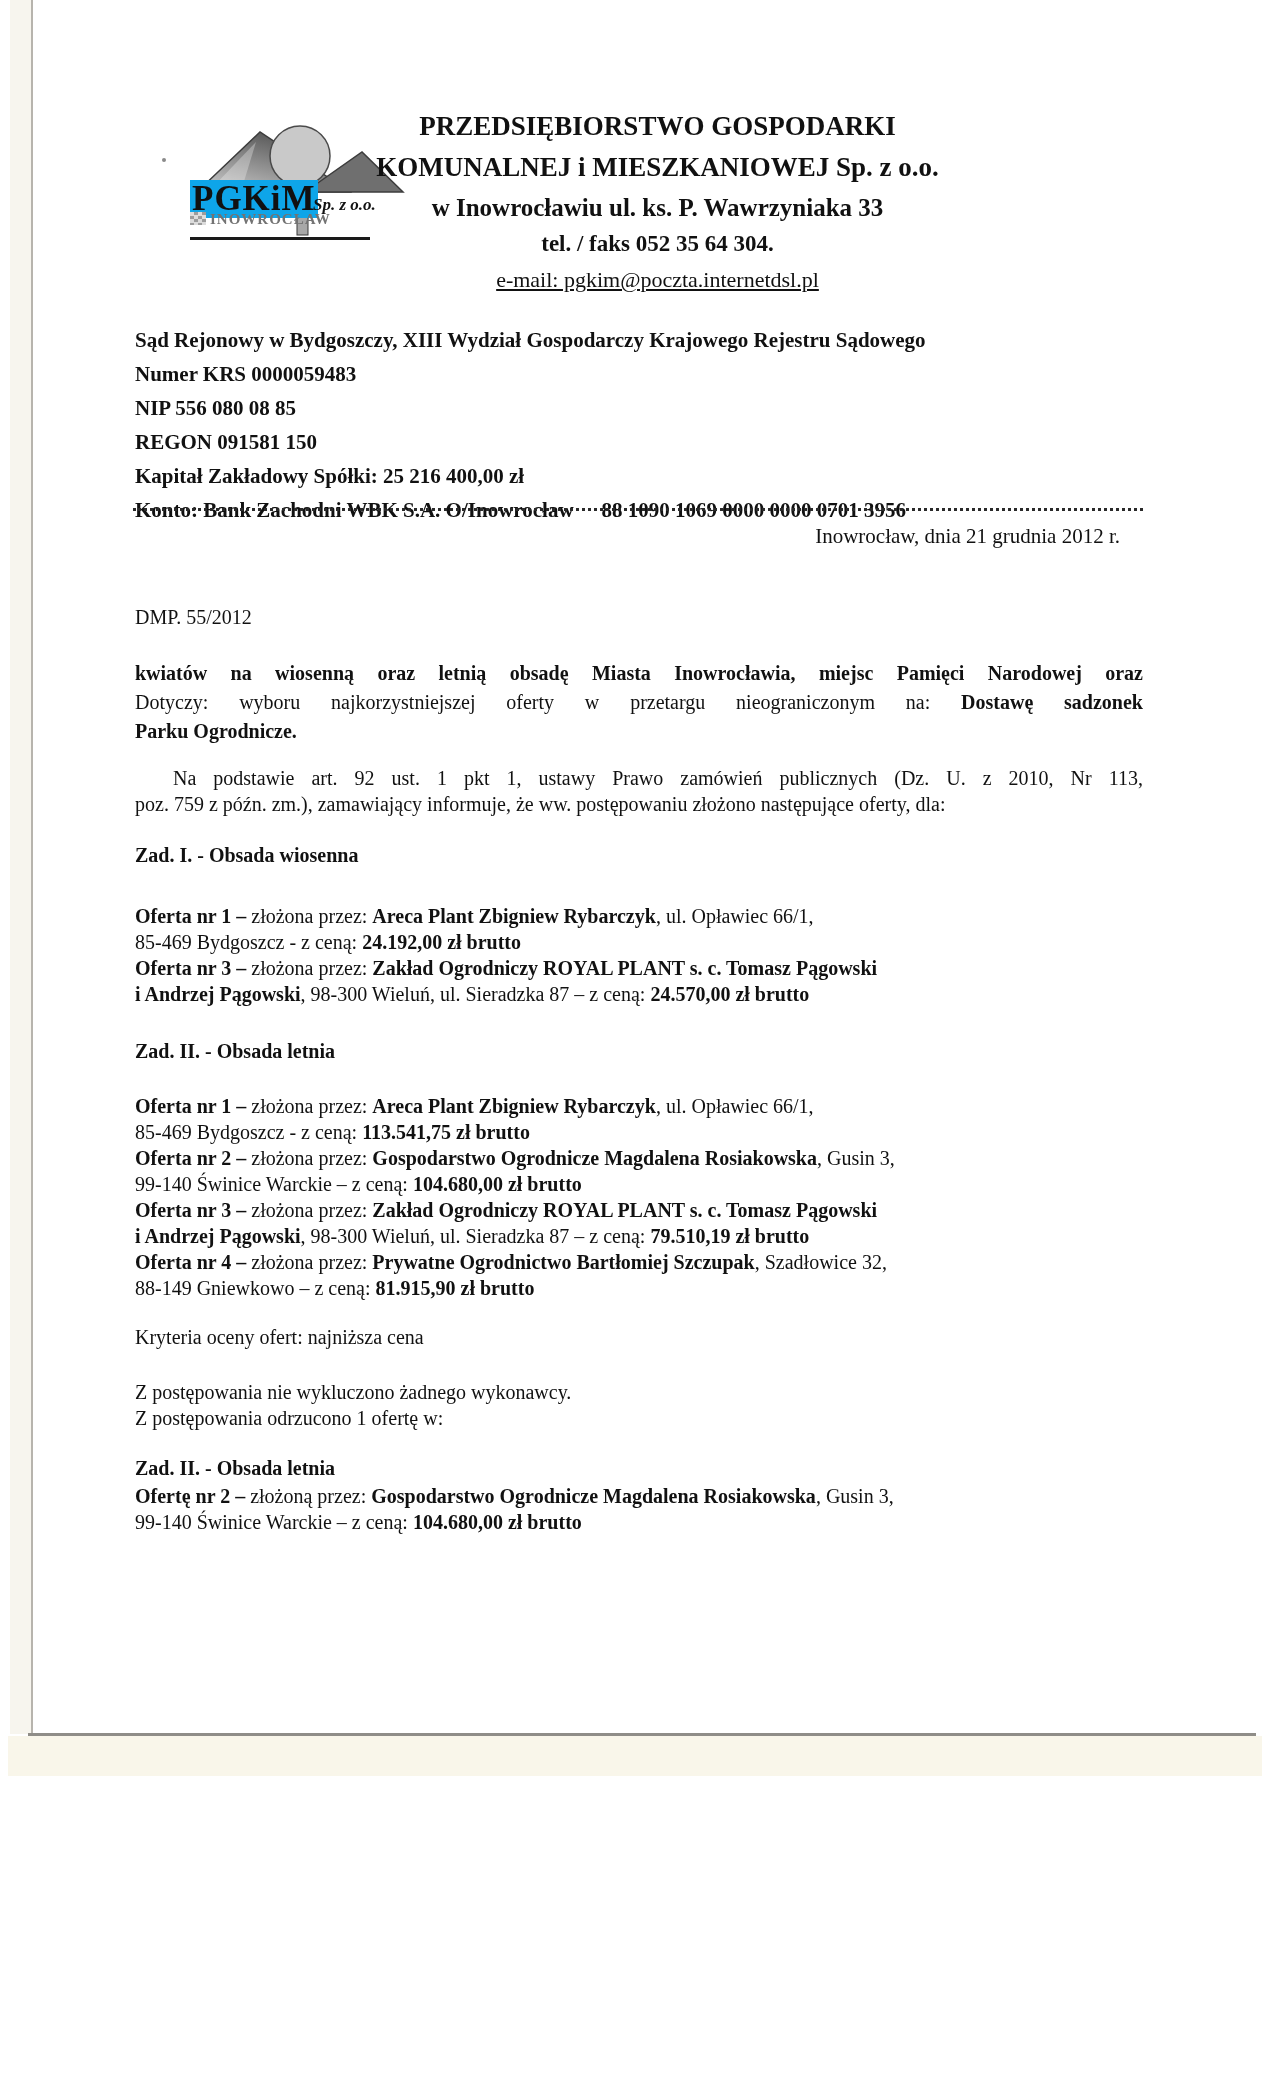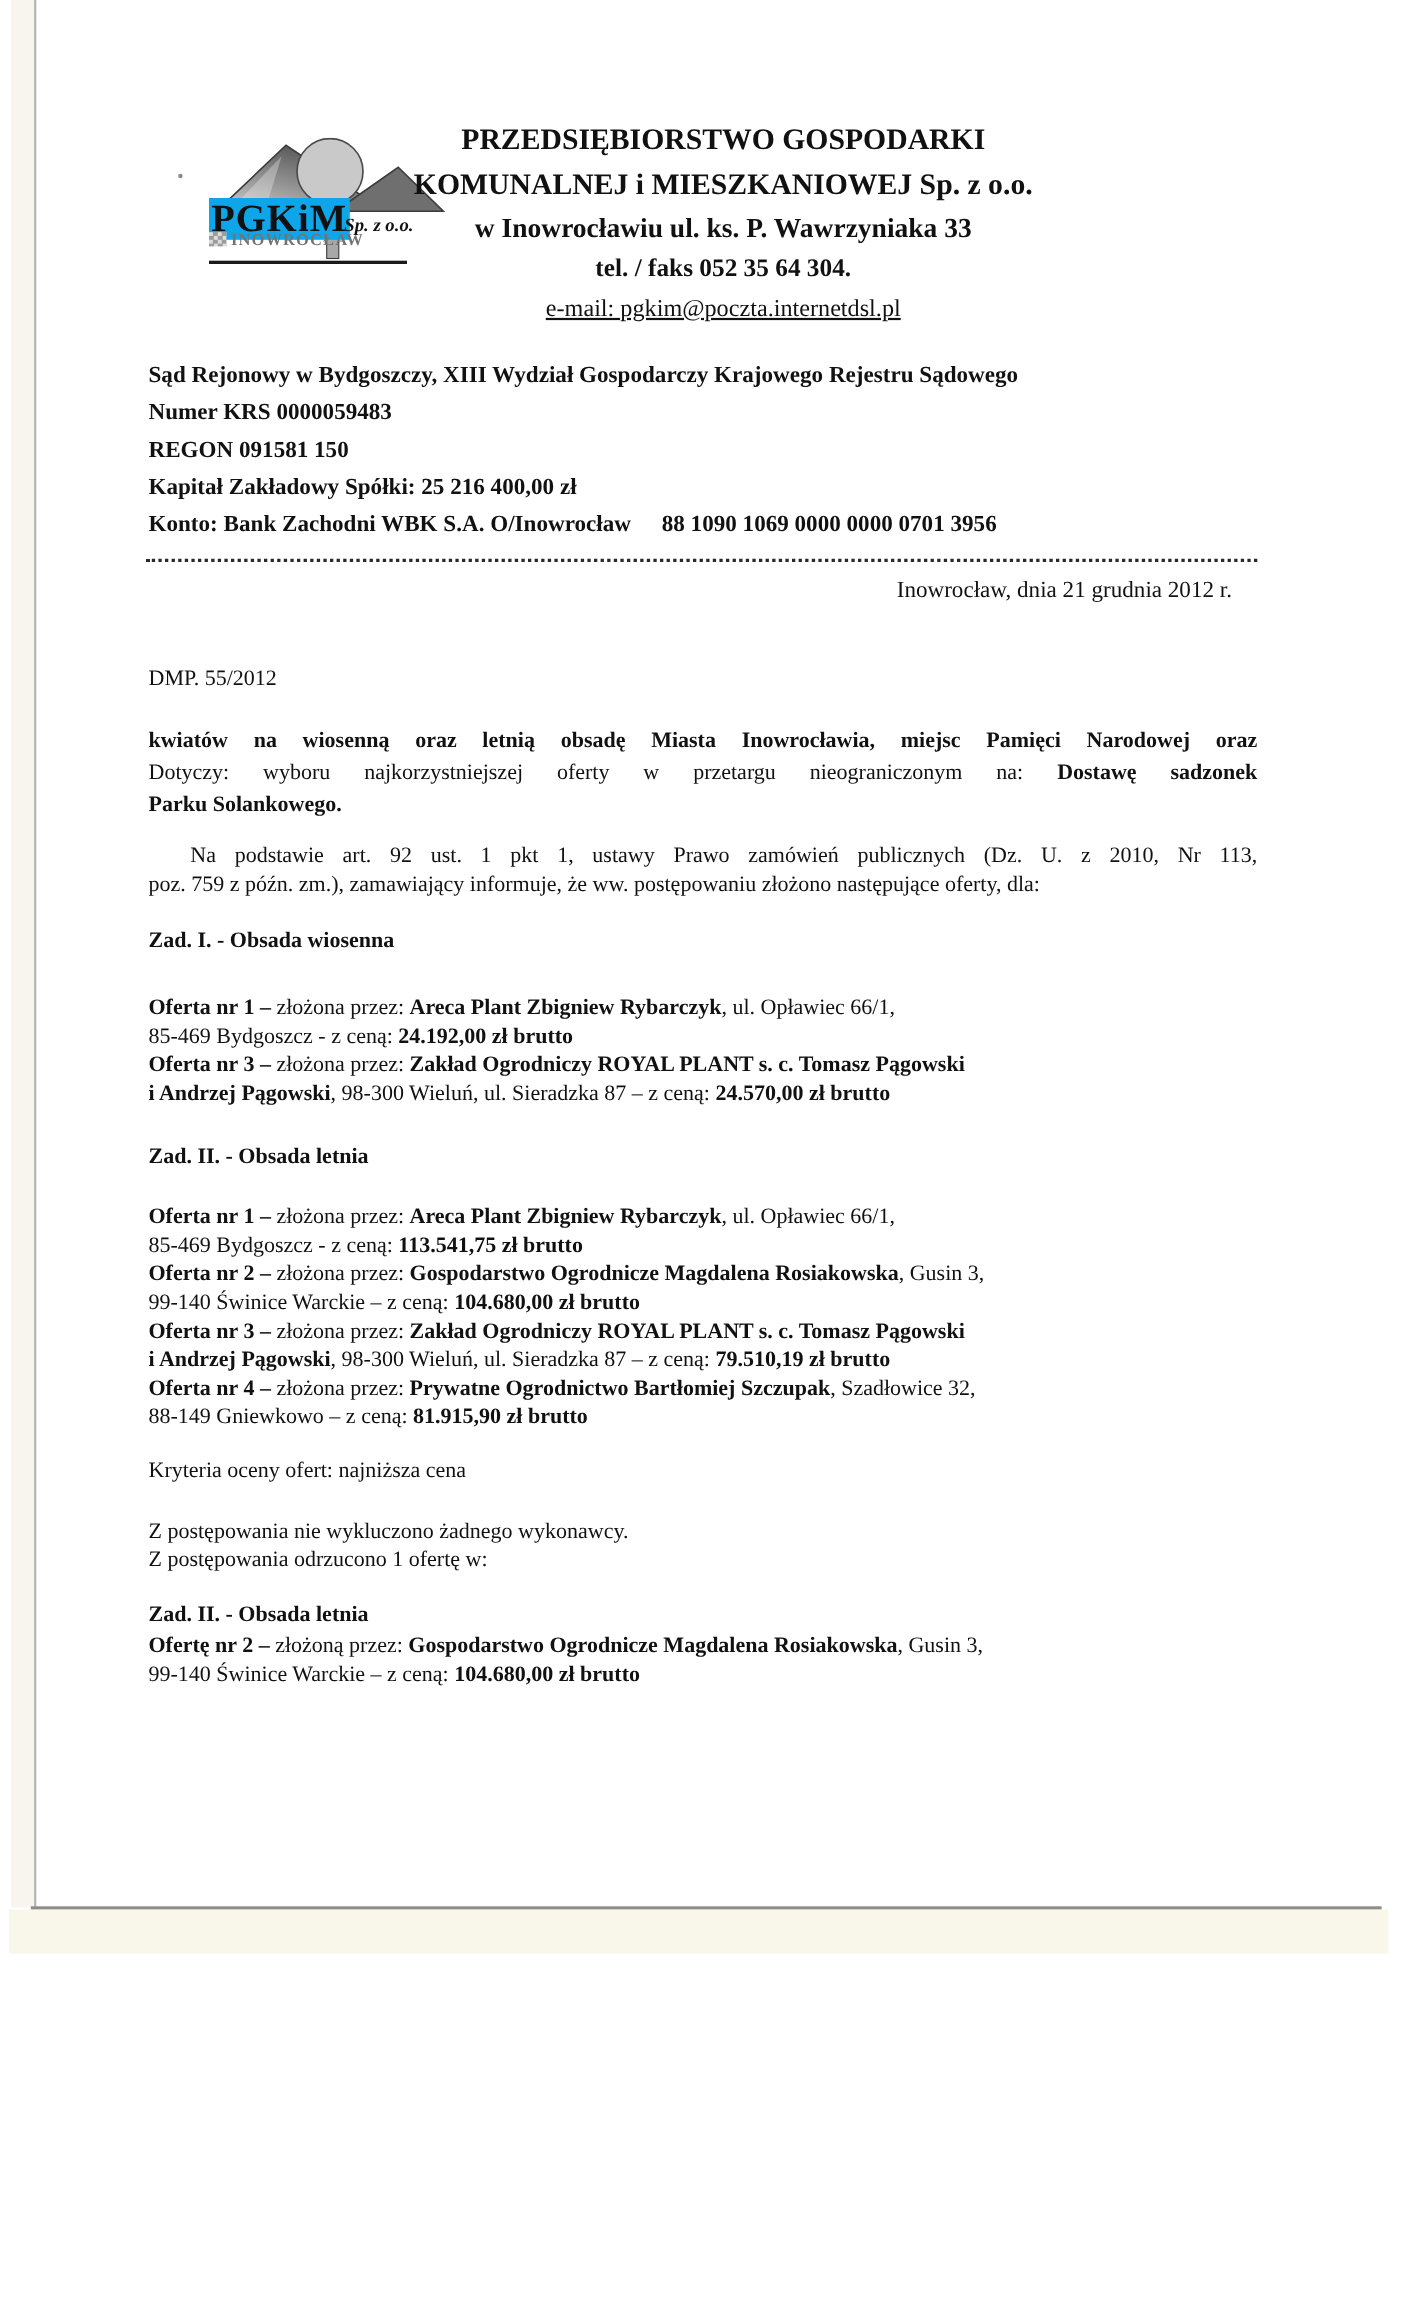--- a/index.html
+++ b/index.html
@@ -93,33 +93,34 @@
     <div class="h-line1">PRZEDSIĘBIORSTWO GOSPODARKI</div>
     <div class="h-line2">KOMUNALNEJ i MIESZKANIOWEJ Sp. z o.o.</div>
     <div class="h-line3">w Inowrocławiu ul. ks. P. Wawrzyniaka 33</div>
     <div class="h-phone">tel. / faks 052 35 64 304.</div>
     <div class="h-email">e-mail: pgkim@poczta.internetdsl.pl</div>
   </div>
 
   <div class="registry">
     <div>Sąd Rejonowy w Bydgoszczy, XIII Wydział Gospodarczy Krajowego Rejestru Sądowego</div>
     <div>Numer KRS 0000059483</div>
+    <div>NIP 556 080 08 85</div>
     <div>REGON 091581 150</div>
     <div>Kapitał Zakładowy Spółki: 25 216 400,00 zł</div>
     <div><span>Konto: Bank Zachodni WBK S.A. O/Inowrocław</span><span class="acct">88 1090 1069 0000 0000 0701 3956</span></div>
   </div>
 
   <div class="dotted-rule"></div>
   <div class="dateline">Inowrocław, dnia 21 grudnia 2012 r.</div>
   <div class="reference">DMP. 55/2012</div>
 
   <div class="subject">
     <div class="jl"><span class="b">kwiatów na wiosenną oraz letnią obsadę Miasta Inowrocławia, miejsc Pamięci Narodowej oraz</span></div>
     <div class="jl"><span>Dotyczy: wyboru najkorzystniejszej oferty w przetargu nieograniczonym na: </span><span class="b">Dostawę sadzonek</span></div>
-    <div><span class="b">Parku Solankowego.</span></div>
+    <div><span class="b">Parku Ogrodnicze.</span></div>
   </div>
 
   <div class="legal">
     <div class="jl indent"><span>Na podstawie art. 92 ust. 1 pkt 1, ustawy Prawo zamówień publicznych (Dz. U. z 2010, Nr 113,</span></div>
     <div><span>poz. 759 z późn. zm.), zamawiający informuje, że ww. postępowaniu złożono następujące oferty, dla:</span></div>
   </div>
 
   <div class="sec-heading t1h">Zad. I. - Obsada wiosenna</div>
   <div class="offers t1">
     <div><span class="b">Oferta nr 1 – </span><span>złożona przez: </span><span class="b">Areca Plant Zbigniew Rybarczyk</span><span>, ul. Opławiec 66/1,</span></div>

